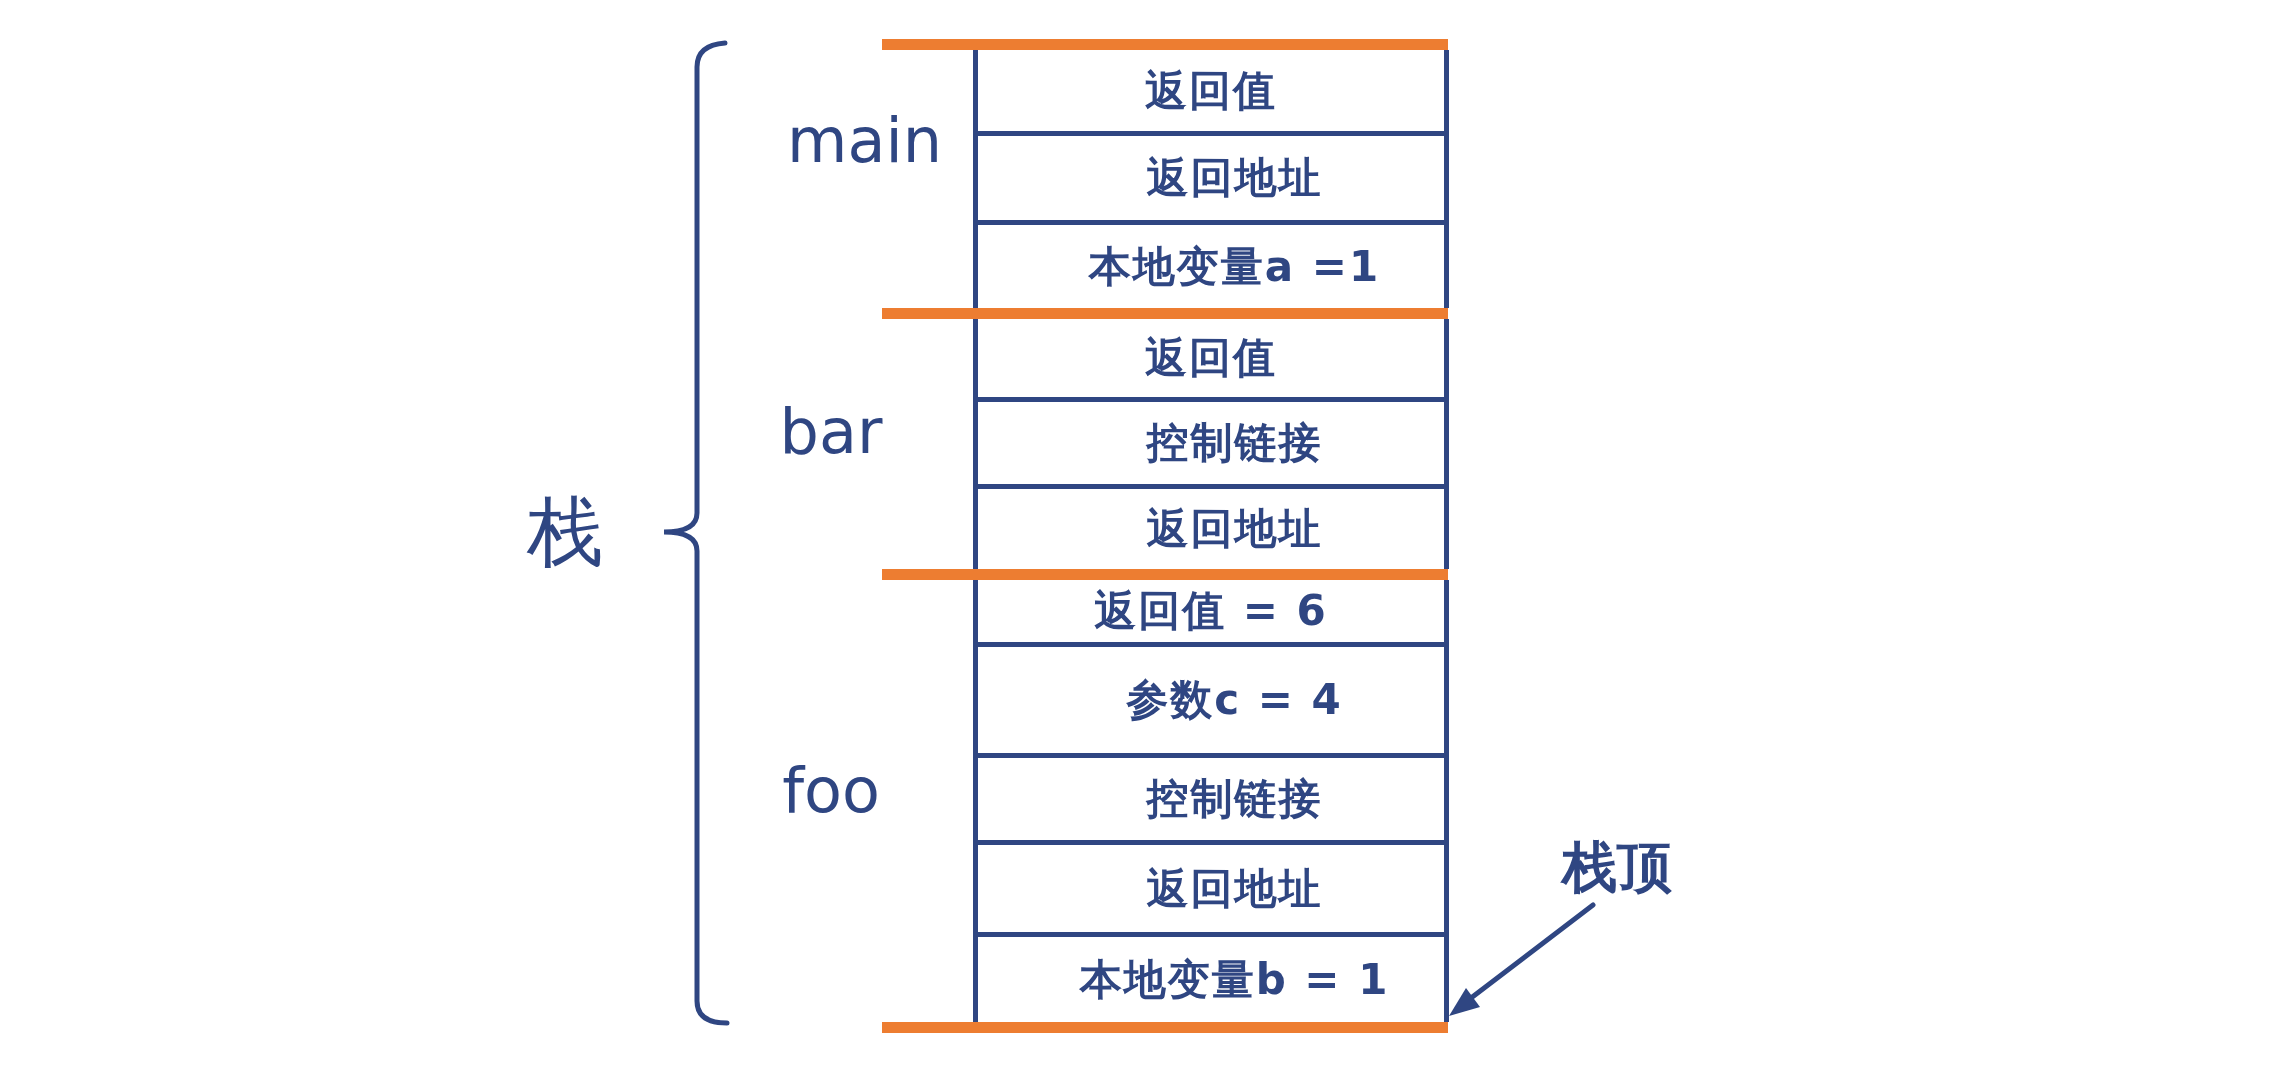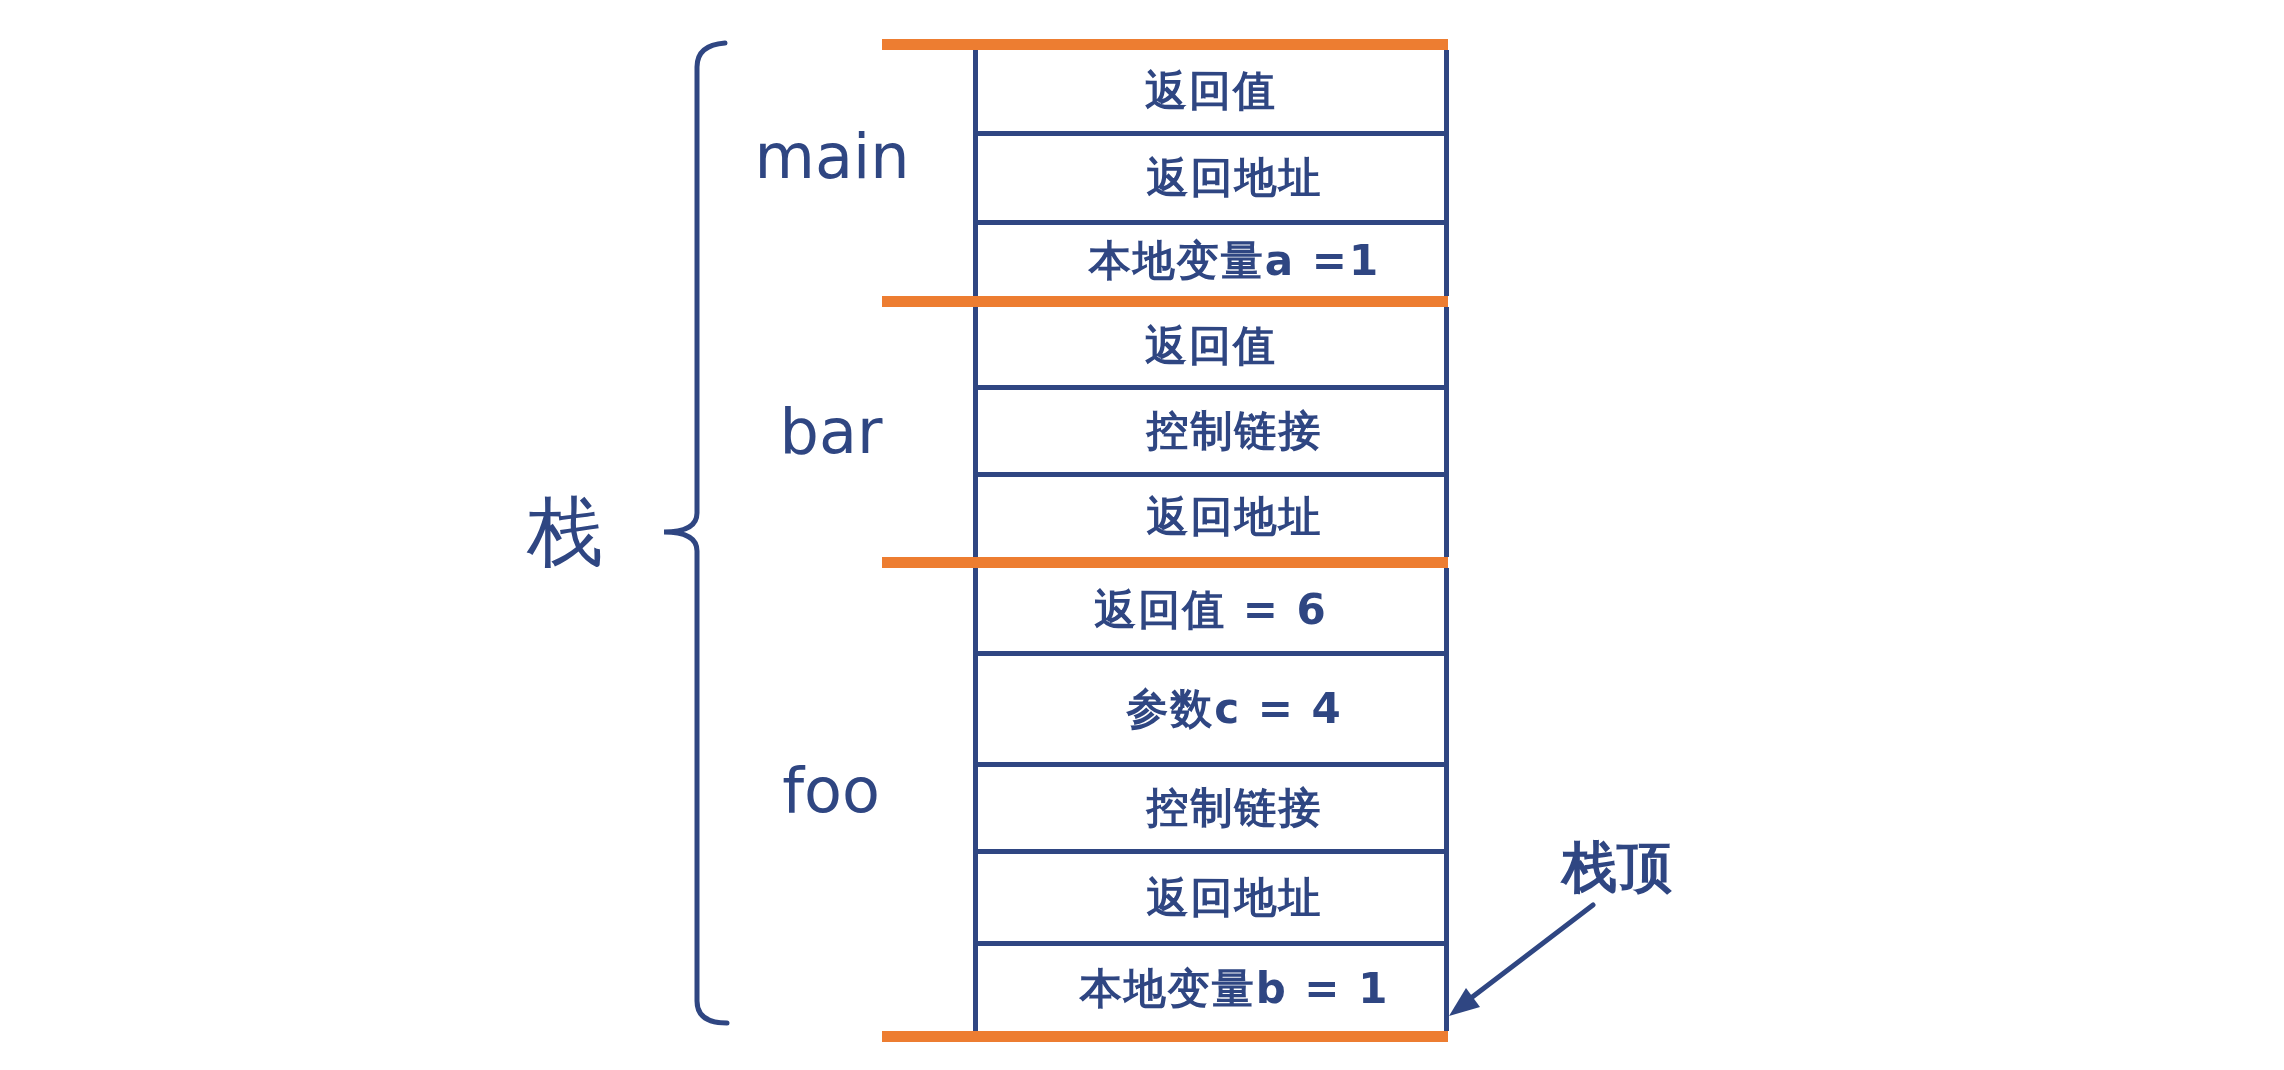--- a/index.html
+++ b/index.html
@@ -50,46 +50,46 @@
 <body>
 
 <div id="canvas">
 
   <div class="stack-label">栈</div>
 
   <svg style="left:650px;top:33px;" width="90" height="1000" viewBox="0 0 90 1000">
     <path d="M 75 10 Q 47 12 47 34 L 47 480 Q 47 499 14 499 Q 47 499 47 518 L 47 968 Q 47 990 77 990" fill="none" stroke="#2F4682" stroke-width="5" stroke-linecap="round"></path>
   </svg>
 
-  <div class="frame-label" style="left:722px;top:120px;">main</div>
+  <div class="frame-label" style="left:722px;top:104px;text-align:right;">main</div>
   <div class="frame-label" style="left:721px;top:754px;">foo</div>
   <div class="frame-label" style="left:721px;top:395px;">bar</div>
 
   <div class="stack-col">
 
     <div class="orange-bar"></div>
 
     <div class="frame">
       <div class="cell" style="height:81px">返回值</div>
       <div class="cell" style="height:89px">返回地址</div>
-      <div class="cell" style="height:76px">本地变量a =1</div>
+      <div class="cell" style="height:88px">本地变量a =1</div>
     </div>
 
     <div class="orange-bar"></div>
 
     <div class="frame">
       <div class="cell" style="height:78px">返回值</div>
       <div class="cell" style="height:87px">控制链接</div>
       <div class="cell" style="height:85px">返回地址</div>
     </div>
 
     <div class="orange-bar"></div>
 
     <div class="frame">
-      <div class="cell" style="height:83px">返回值 = 6</div>
+      <div class="cell" style="height:62px">返回值 = 6</div>
       <div class="cell" style="height:111px">参数c = 4</div>
       <div class="cell" style="height:87px">控制链接</div>
       <div class="cell" style="height:92px">返回地址</div>
       <div class="cell" style="height:90px">本地变量b = 1</div>
     </div>
 
     <div class="orange-bar"></div>
 
   </div>
 

